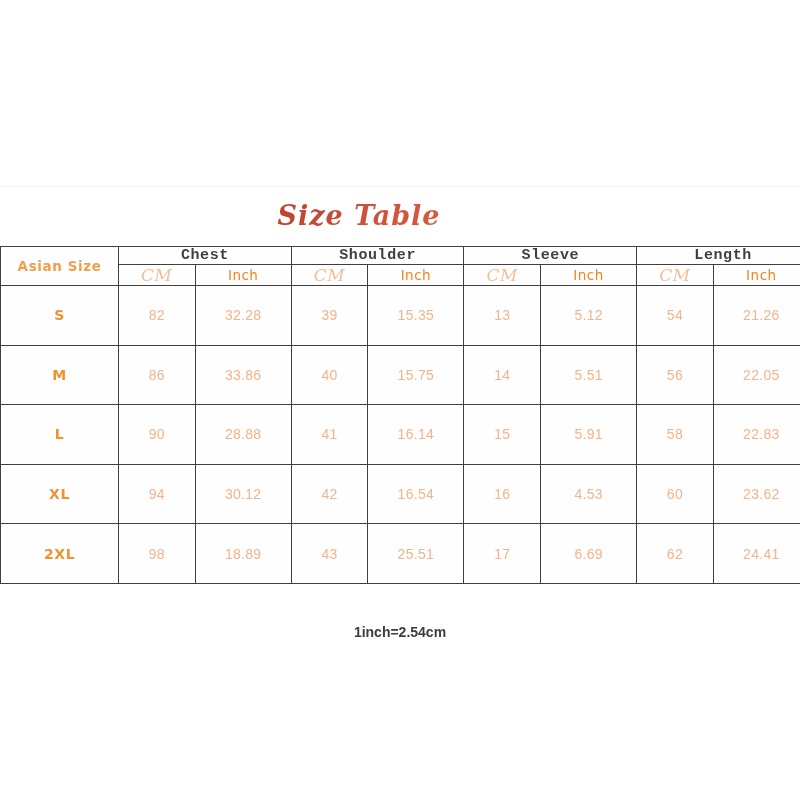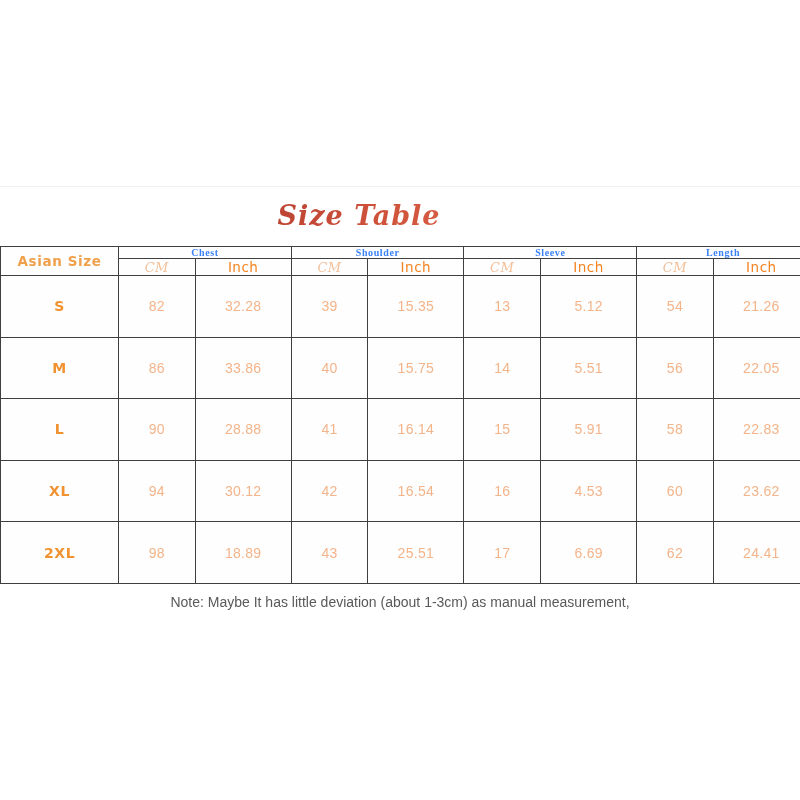--- a/index.html
+++ b/index.html
@@ -67,38 +67,38 @@
     padding: 0;
   }
 
   
   col.c-asian { width: 108px; }
   col.c-cm    { width: 70px; }
   col.c-inch  { width: 88px; }
 
   
   .hdr-group {
-    font-family: Liberation Serif, serif;
-    font-weight: bold;
-    font-size: 10px;
-    color: #3b82f6;
+    font-family: Liberation Mono, monospace;
+    font-weight: bold;
+    font-size: 15px;
+    color: #404040;
     letter-spacing: 0.6px;
   }
   .hdr-asian {
     font-family: "DejaVu Sans", sans-serif;
     font-weight: bold;
     font-size: 13.5px;
     color: #f0a04a;
     letter-spacing: 0.6px;
   }
   .hdr-cm {
     font-family: "DejaVu Serif", serif;
     font-style: italic;
     font-weight: normal;
-    font-size: 13px;
+    font-size: 17px;
     color: #f2c09a;
     letter-spacing: 0.5px;
   }
   .hdr-inch {
     font-family: "DejaVu Sans", sans-serif;
     font-weight: normal;
     font-size: 13.5px;
     color: #f4831f;
     letter-spacing: 0.5px;
   }
@@ -233,15 +233,15 @@
           <td class="cell-val">25.51</td>
           <td class="cell-val">17</td>
           <td class="cell-val">6.69</td>
           <td class="cell-val">62</td>
           <td class="cell-val">24.41</td>
         </tr>
       </tbody>
     </table>
   </div>
 
-  <div class="note">Note: Maybe It has little deviation (about 1-3cm) as manual measurement,</div>
+  <div class="note2">1inch=2.54cm</div>
 
 </div>
 
 </body></html>

